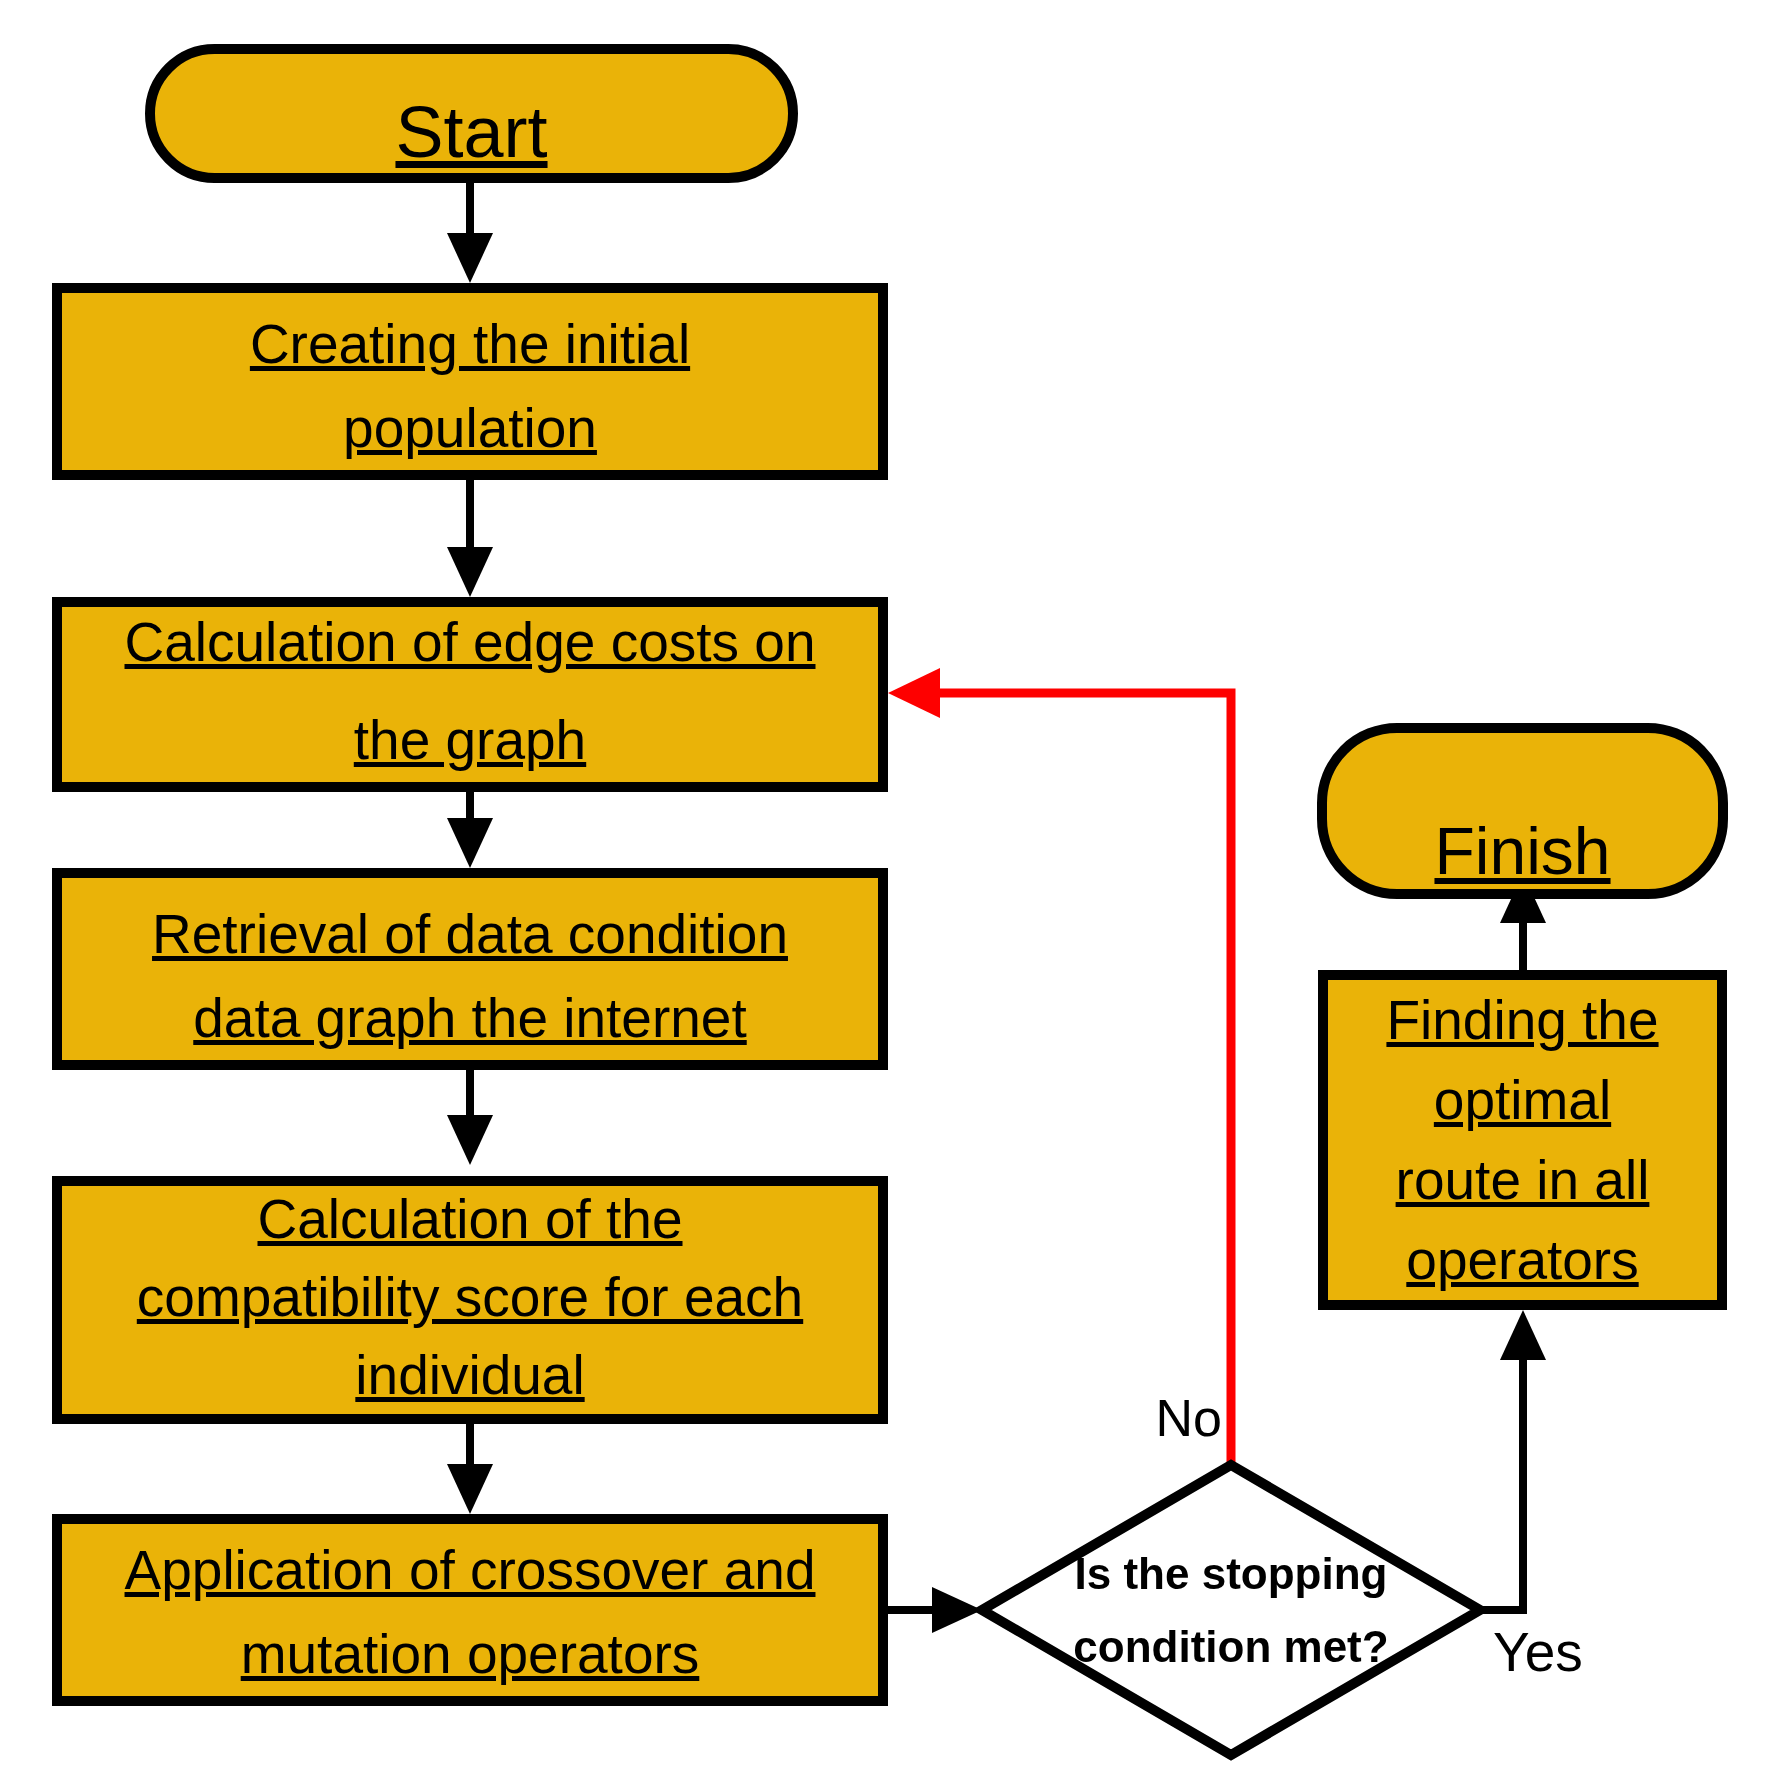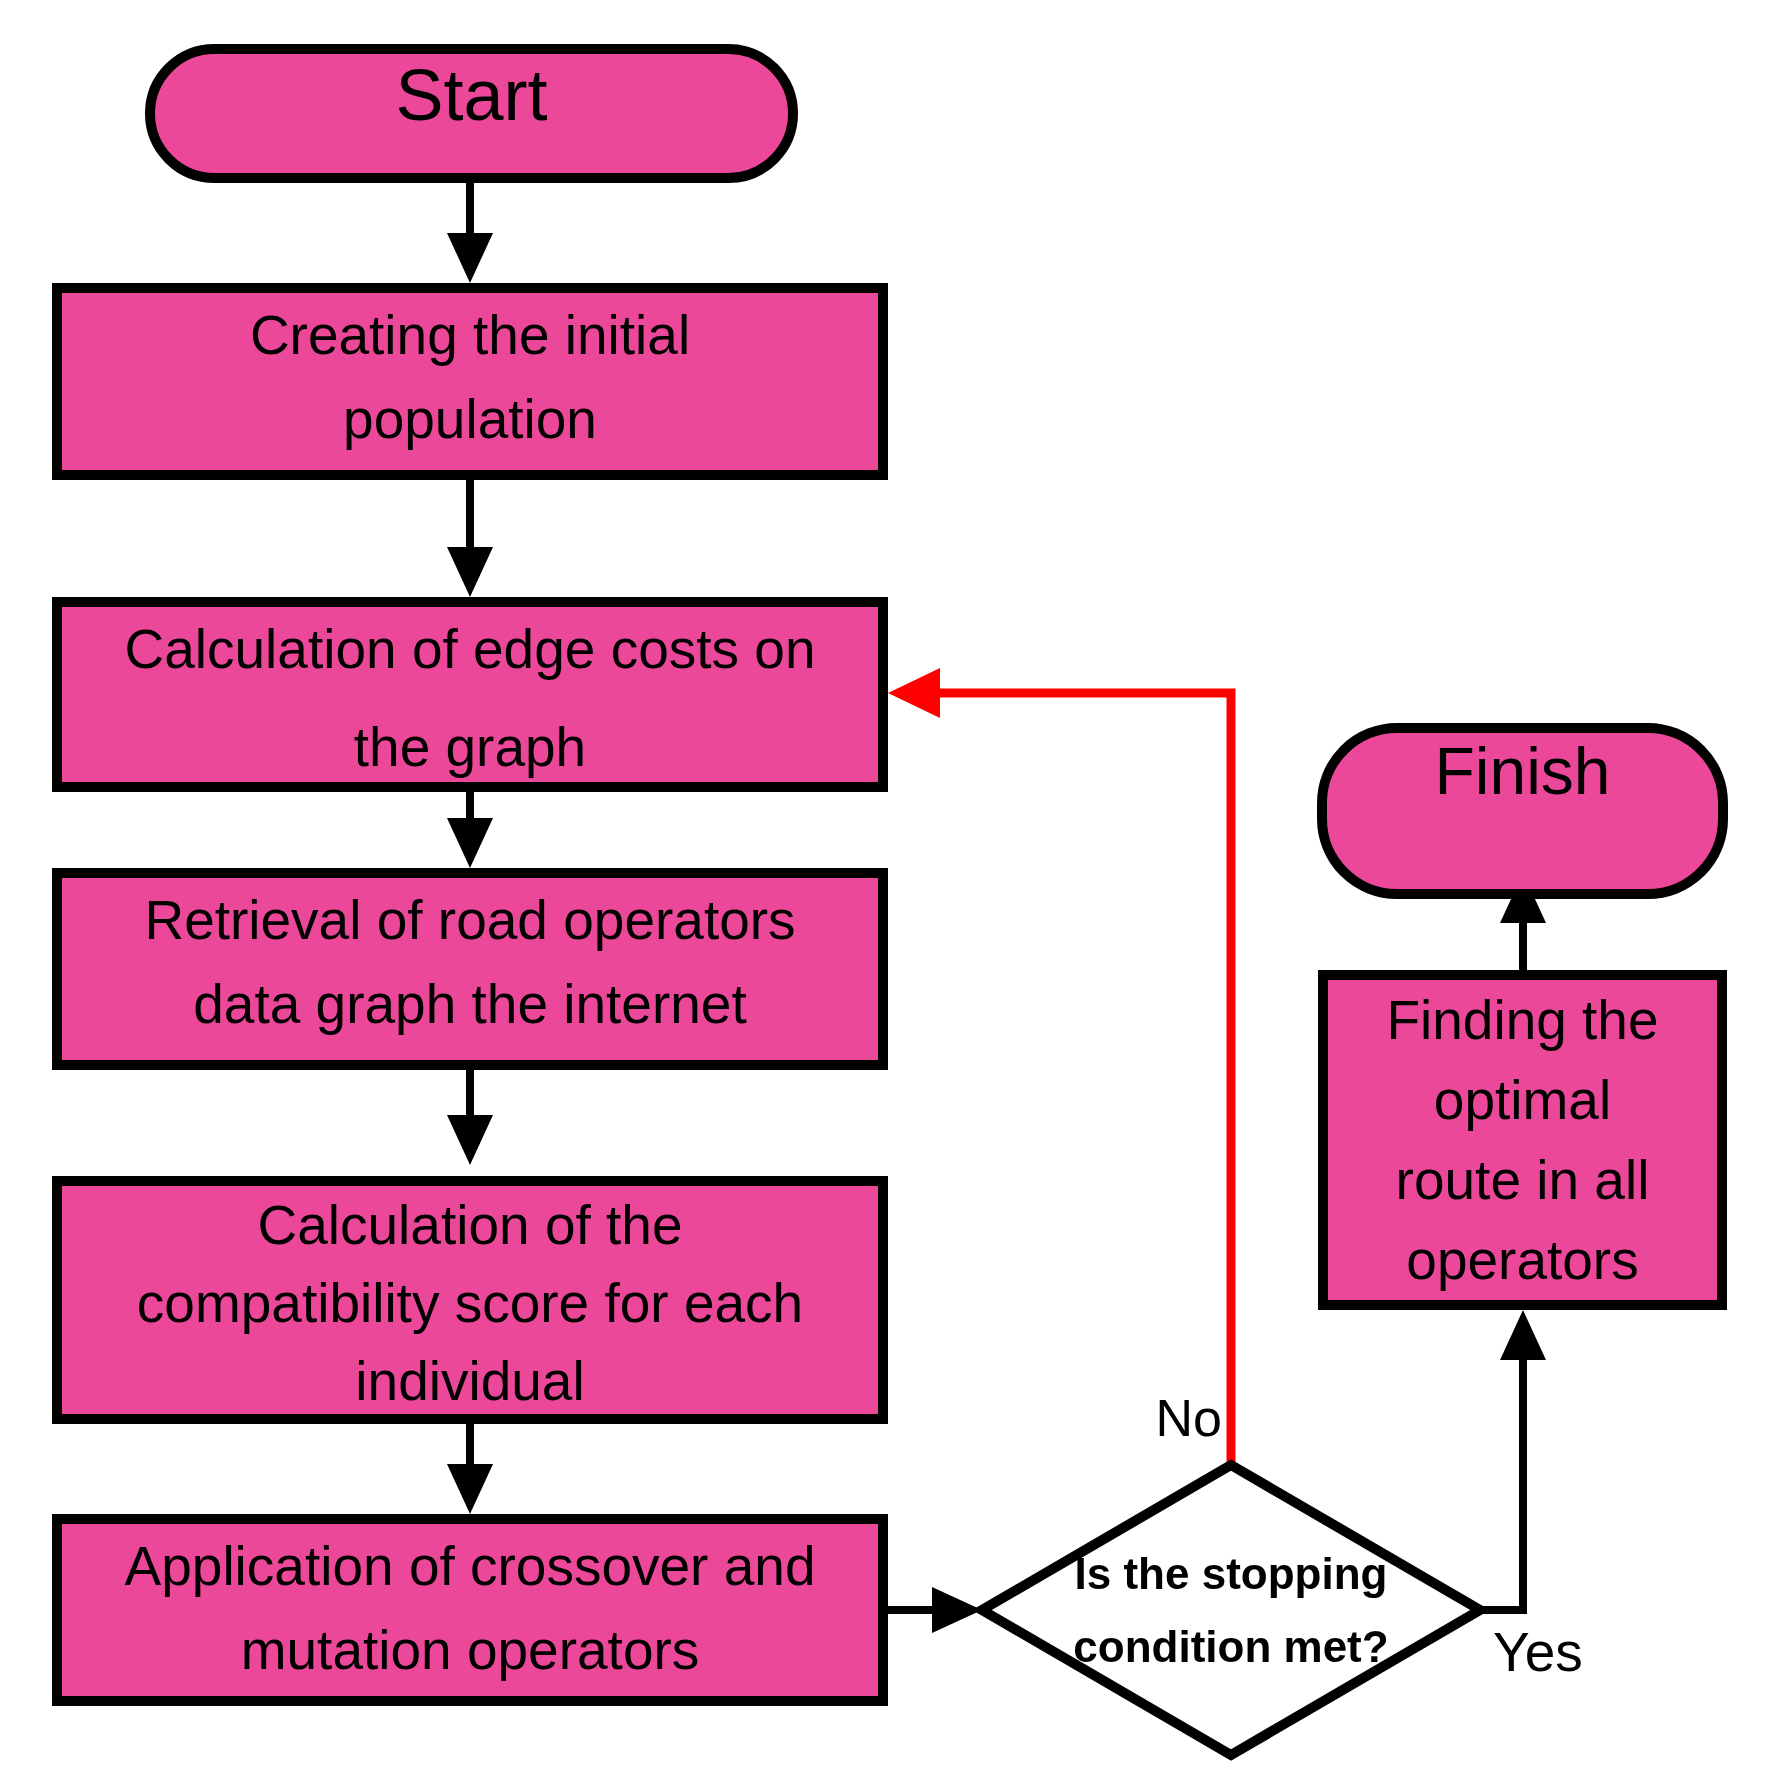--- a/index.html
+++ b/index.html
@@ -13,27 +13,28 @@
     color: #000000;
   }
   svg.wires {
     position: absolute;
     left: 0; top: 0;
     width: 1768px; height: 1787px;
   }
   .node {
     position: absolute;
     box-sizing: border-box;
-    background: #ec4899;
+    background: #eab308;
     border: 10px solid #000000;
     display: flex;
     flex-direction: column;
     align-items: center;
-    justify-content: flex-start;
+    justify-content: flex-end;
     text-align: center;
+    text-decoration: underline;
   }
   .terminator { border-radius: 80px; }
   .process { border-radius: 0; }
   .node .line { display: block; white-space: nowrap; }
   .start-node   { left: 145px; top: 44px;  width: 653px; height: 139px; font-size: 72px; }
   .create-node  { left: 52px;  top: 283px; width: 836px; height: 197px; font-size: 55px; line-height: 84px; }
   .edge-node    { left: 52px;  top: 597px; width: 836px; height: 195px; font-size: 55px; line-height: 84px; gap: 14px; }
   .road-node    { left: 52px;  top: 868px; width: 836px; height: 202px; font-size: 55px; line-height: 84px; }
   .compat-node  { left: 52px;  top: 1165px; width: 836px; height: 248px; font-size: 55px; line-height: 78px; margin-top: 11px; }
   .cross-node   { left: 52px;  top: 1514px; width: 836px; height: 192px; font-size: 55px; line-height: 84px; }
@@ -96,21 +97,21 @@
     <span class="line">Creating the initial</span>
     <span class="line">population</span>
   </div>
 
   <div class="node process edge-node">
     <span class="line">Calculation of edge costs on</span>
     <span class="line">the graph</span>
   </div>
 
   <div class="node process road-node">
-    <span class="line">Retrieval of road operators</span>
+    <span class="line">Retrieval of data condition</span>
     <span class="line">data graph the internet</span>
   </div>
 
   <div class="node process compat-node">
     <span class="line">Calculation of the</span>
     <span class="line">compatibility score for each</span>
     <span class="line">individual</span>
   </div>
 
   <div class="node process cross-node">

